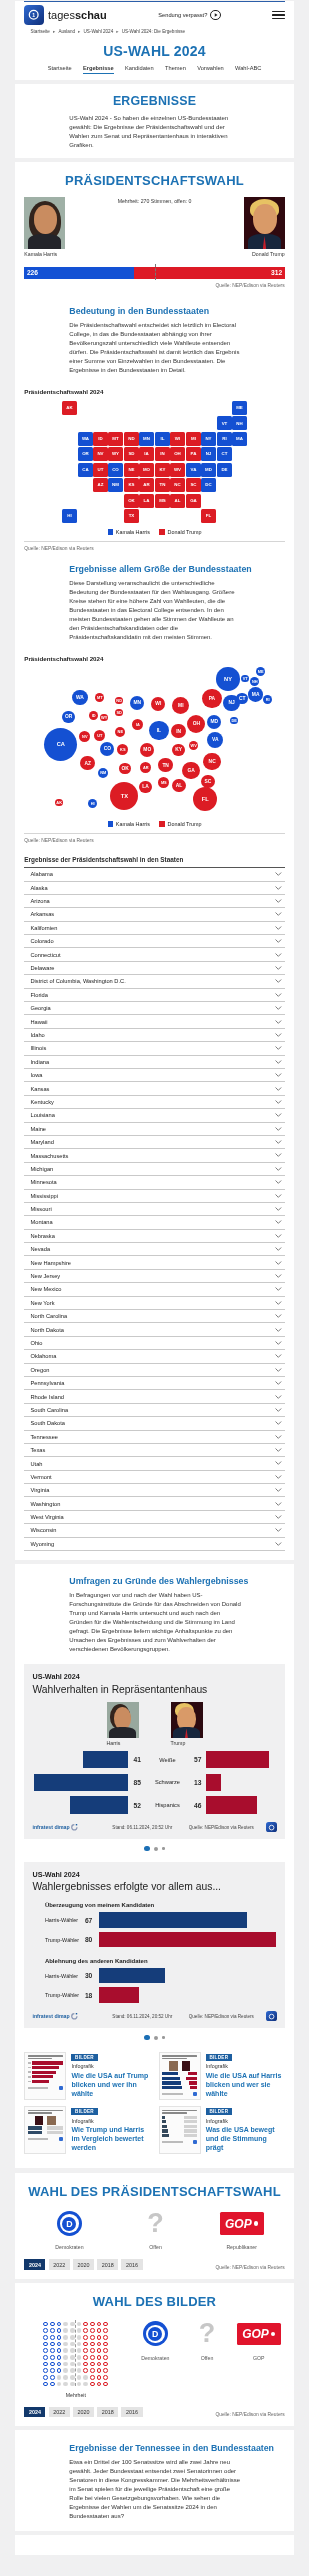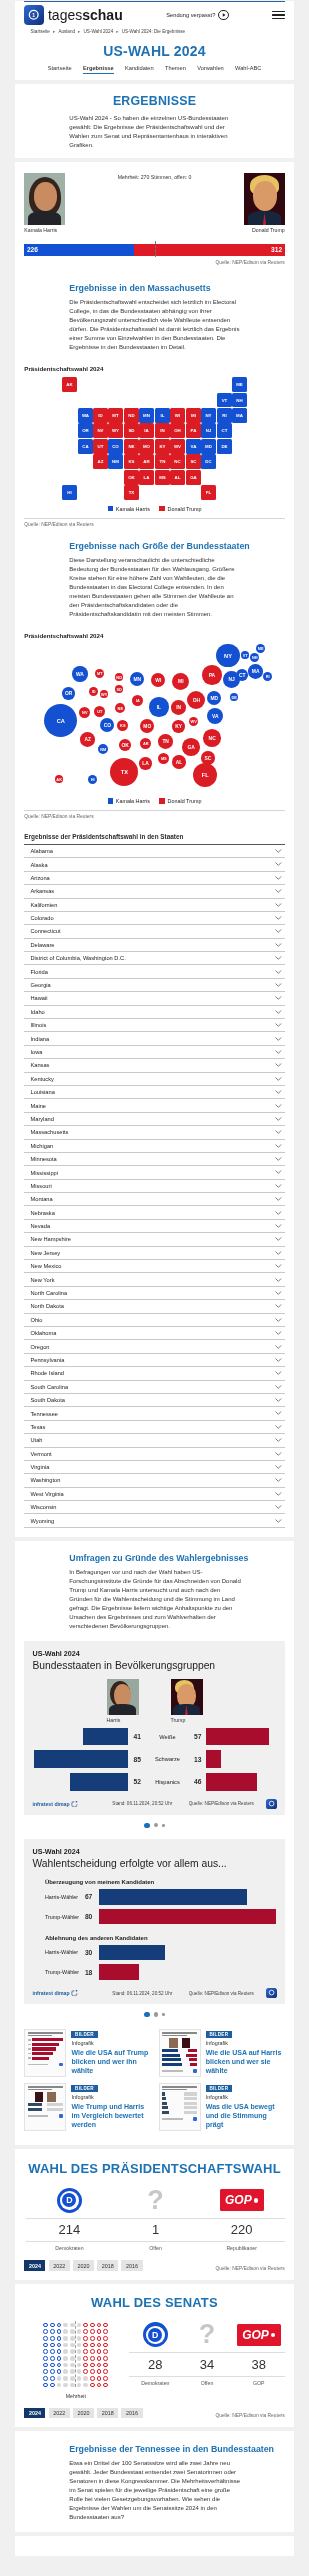--- a/index.html
+++ b/index.html
@@ -9,21 +9,21 @@
   .card{background:#fff;margin-bottom:4.1px;padding:0 9.3px;position:relative}
   .sec-h{color:#1d72b4;text-align:center;font-weight:700;letter-spacing:0.2px}
   .prose{margin-left:45px;width:173px;font-size:6px;line-height:1.5;color:#333}
   .sub-h{margin-left:45px;color:#1d72b4;font-size:8.8px;font-weight:700}
   .src{font-size:4.9px;color:#666}
   .divider{border-top:0.5px solid #d5d5d5}
   
   .topbar{display:flex;align-items:center;height:27px;border-top:1.5px solid #2c5ea9}
   .brand{display:flex;align-items:center;gap:4.1px}
   .brand-logo{width:19.6px;height:19.6px;border-radius:4.1px;background:linear-gradient(135deg,#2f6ad2,#0f2f7a);display:flex;align-items:center;justify-content:center}
-  .brand-txt{font-size:14px;color:#1a1a1a}
+  .brand-txt{font-size:11px;color:#1a1a1a}
   .brand-txt b{font-weight:700}
   .watch{margin-left:auto;margin-right:auto;display:flex;align-items:center;gap:3.1px;font-size:5.7px;color:#222}
   .playic{width:10.3px;height:10.3px;border:0.8px solid #222;border-radius:50%;display:flex;align-items:center;justify-content:center}
   .burger{width:12.4px;display:flex;flex-direction:column;gap:2.1px;cursor:pointer}
   .burger span{height:1.3px;background:#222;border-radius:0.5px}
   .crumbs{display:flex;gap:3.1px;font-size:4.6px;color:#444;padding:1px 0 4.1px 6.2px;flex-wrap:wrap}
   .crumbs .sep{color:#777}
   .page-title{font-size:14px;margin:5.2px 0 6.2px}
   .tabs{display:flex;justify-content:center;gap:11.3px;font-size:5.7px;padding-bottom:6.2px}
   .tab{color:#333;padding-bottom:1.5px;cursor:pointer}
@@ -220,20 +220,21 @@
         <div class="tab">Wahl-ABC</div>
       </div>
   </div>
 
   <div class="card intro">
     <h2 class="sec-h">ERGEBNISSE</h2>
     <p class="prose">US-Wahl 2024 - So haben die einzelnen US-Bundesstaaten gewählt: Die Ergebnisse der Präsidentschaftswahl und der Wahlen zum Senat und Repräsentantenhaus in interaktiven Grafiken.</p>
   </div>
 
   <div class="card pres-pad">
+    <h2 class="sec-h pres-h">PRÄSIDENTSCHAFTSWAHL</h2>
 
     <div class="cands">
       <div class="mnote">Mehrheit: 270 Stimmen, offen: 0</div>
       <div class="avatar harris">
           <div class="av-hair"></div>
           <div class="av-face"></div>
           <div class="av-body"></div>
         </div>
       <div class="avatar trump">
           <div class="av-hair"></div>
@@ -245,21 +246,21 @@
       <div class="cand-name right">Donald Trump</div>
     </div>
 
     <div class="ebar">
       <div class="dem" id="ebar-dem" style="width: 42.0074%;">226</div>
       <div class="rep" id="ebar-rep">312</div>
       <div class="mline" id="ebar-mline" style="left: 50.1859%;"></div>
     </div>
     <div class="src bar-src">Quelle: NEP/Edison via Reuters</div>
 
-    <h3 class="sub-h" style="margin-top:17.5px">Ergebnisse in den Massachusetts</h3>
+    <h3 class="sub-h" style="margin-top:17.5px">Bedeutung in den Bundesstaaten</h3>
     <p class="prose" style="margin-top:5.2px">Die Präsidentschaftswahl entscheidet sich letztlich im Electoral College, in das die Bundesstaaten abhängig von ihrer Bevölkerungszahl unterschiedlich viele Wahlleute entsenden dürfen. Die Präsidentschaftswahl ist damit letztlich das Ergebnis einer Summe von Einzelwahlen in den Bundesstaaten. Die Ergebnisse in den Bundesstaaten im Detail.</p>
     <div class="map-label">Präsidentschaftswahl 2024</div>
     <div class="tilemap" id="map2024">
         <div class="tile" style="left: 38px; top: 0px; background: rgb(220, 28, 36);">AK</div>
         <div class="tile" style="left: 208px; top: 0px; background: rgb(20, 80, 210);">ME</div>
         <div class="tile" style="left: 193px; top: 15.5px; background: rgb(20, 80, 210);">VT</div>
         <div class="tile" style="left: 208px; top: 15.5px; background: rgb(20, 80, 210);">NH</div>
         <div class="tile" style="left: 54px; top: 31px; background: rgb(20, 80, 210);">WA</div>
         <div class="tile" style="left: 69px; top: 31px; background: rgb(220, 28, 36);">ID</div>
         <div class="tile" style="left: 84px; top: 31px; background: rgb(220, 28, 36);">MT</div>
@@ -314,21 +315,21 @@
           <span>Kamala Harris</span>
         </span>
         <span class="key">
           <span class="sw" style="background: rgb(220, 28, 36);"></span>
           <span>Donald Trump</span>
         </span>
       </div>
     <div class="divider"></div>
     <div class="src map-src">Quelle: NEP/Edison via Reuters</div>
 
-    <h3 class="sub-h">Ergebnisse nach Größe der Bundesstaaten</h3>
+    <h3 class="sub-h">Ergebnisse allem Größe der Bundesstaaten</h3>
     <p class="prose" style="margin-top:5.2px">Diese Darstellung veranschaulicht die unterschiedliche Bedeutung der Bundesstaaten für den Wahlausgang. Größere Kreise stehen für eine höhere Zahl von Wahlleuten, die die Bundesstaaten in das Electoral College entsenden. In den meisten Bundesstaaten gehen alle Stimmen der Wahlleute an den Präsidentschaftskandidaten oder die Präsidentschaftskandidatin mit den meisten Stimmen.</p>
     <div class="map-label">Präsidentschaftswahl 2024</div>
     <div class="bubmap" id="bubmap">
         <div class="bub" style="height: 15.3px; width: 15.3px; left: 48px; top: 22px; background: rgb(20, 80, 210); font-size: 4.9px;">WA</div>
         <div class="bub" style="height: 12.5px; width: 12.5px; left: 38px; top: 43px; background: rgb(20, 80, 210); font-size: 4.9px;">OR</div>
         <div class="bub" style="height: 33px; width: 33px; left: 20px; top: 60px; background: rgb(20, 80, 210); font-size: 5.7px;">CA</div>
         <div class="bub" style="height: 11px; width: 11px; left: 55px; top: 63px; background: rgb(220, 28, 36); font-size: 3.9px;">NV</div>
         <div class="bub" style="height: 8.9px; width: 8.9px; left: 65px; top: 43px; background: rgb(220, 28, 36); font-size: 3.9px;">ID</div>
         <div class="bub" style="height: 11px; width: 11px; left: 70px; top: 62px; background: rgb(220, 28, 36); font-size: 3.9px;">UT</div>
         <div class="bub" style="height: 14.7px; width: 14.7px; left: 56px; top: 88px; background: rgb(220, 28, 36); font-size: 4.9px;">AZ</div>
@@ -700,21 +701,21 @@
       </div>
     <div style="height:9.3px"></div>
   </div>
 
   <div class="card umf">
     <h3 class="sub-h">Umfragen zu Gründe des Wahlergebnisses</h3>
     <p class="prose">In Befragungen vor und nach der Wahl haben US-Forschungsinstitute die Gründe für das Abschneiden von Donald Trump und Kamala Harris untersucht und auch nach den Gründen für die Wahlentscheidung und die Stimmung im Land gefragt. Die Ergebnisse liefern wichtige Anhaltspunkte zu den Ursachen des Ergebnisses und zum Wahlverhalten der verschiedenen Bevölkerungsgruppen.</p>
 
     <div class="chart-card">
       <div class="kicker">US-Wahl 2024</div>
-      <div class="chart-title">Bundesstaaten in Bevölkerungsgruppen</div>
+      <div class="chart-title">Wahlverhalten in Repräsentantenhaus</div>
       <div class="ph-row">
         <div class="ph-col">
             <div class="ph harris">
               <div class="av-hair"></div>
               <div class="av-face"></div>
               <div class="av-body" style="background:#23242a"></div>
             </div>
             <div class="ph-name">Harris</div>
           </div>
         <div class="ph-col">
@@ -780,21 +781,21 @@
       </div>
     </div>
     <div class="dots" id="dots1">
         <span class="dot" style="height: 5.7px; width: 5.7px; background: rgb(27, 111, 181);"></span>
         <span class="dot" style="height: 4.1px; width: 4.1px; background: rgb(154, 154, 154);"></span>
         <span class="dot" style="height: 2.6px; width: 2.6px; background: rgb(154, 154, 154);"></span>
       </div>
 
     <div class="chart-card">
       <div class="kicker">US-Wahl 2024</div>
-      <div class="chart-title">Wahlentscheidung erfolgte vor allem aus...</div>
+      <div class="chart-title">Wahlergebnisses erfolgte vor allem aus...</div>
       <div id="dec-groups" style="margin-top:3.1px">
           <div class="grp-label">Überzeugung von meinem Kandidaten</div>
           <div class="drow">
             <div class="lbl">Harris-Wähler</div>
             <div class="val">67</div>
             <div class="bar h" style="width: 148px;"></div>
           </div>
           <div class="drow">
             <div class="lbl">Trump-Wähler</div>
             <div class="val">80</div>
@@ -976,44 +977,39 @@
                 </div>
               </div>
             </div>
             <div class="c">
               <div class="qmark">?</div>
             </div>
             <div class="c">
               <div class="goplogo">GOP<span class="el"></span></div>
             </div>
           </div>
-          <div class="num-row">
-            <div class="c">214</div>
-            <div class="c">1</div>
-            <div class="c">220</div>
-          </div>
           <div class="lab-row">
             <div class="c">Demokraten</div>
             <div class="c">Offen</div>
             <div class="c">Republikaner</div>
           </div>
         </div>
     </div>
     <div class="years" id="house-years">
         <span class="chip active">2024</span>
         <span class="chip">2022</span>
         <span class="chip">2020</span>
         <span class="chip">2018</span>
         <span class="chip">2016</span>
         <span class="src">Quelle: NEP/Edison via Reuters</span>
       </div>
   </div>
 
   <div class="card cong">
-    <h2 class="sec-h">WAHL DES SENATS</h2>
+    <h2 class="sec-h">WAHL DES BILDER</h2>
     <div class="cong-row">
       <div class="donut-col">
         <div class="seatgrid" id="seatgrid">
             <div class="mline"></div>
             <div class="seatrow">
               <span class="seat dem"></span>
               <span class="seat dem"></span>
               <span class="seat dem"></span>
               <span class="seat open"></span>
               <span class="seat open"></span>
@@ -1142,25 +1138,20 @@
                   <div class="in2">D</div>
                 </div>
               </div>
             </div>
             <div class="c">
               <div class="qmark">?</div>
             </div>
             <div class="c">
               <div class="goplogo">GOP<span class="el"></span></div>
             </div>
-          </div>
-          <div class="num-row">
-            <div class="c">28</div>
-            <div class="c">34</div>
-            <div class="c">38</div>
           </div>
           <div class="lab-row">
             <div class="c">Demokraten</div>
             <div class="c">Offen</div>
             <div class="c">GOP</div>
           </div>
         </div>
     </div>
     <div class="years" id="senate-years">
         <span class="chip active">2024</span>

